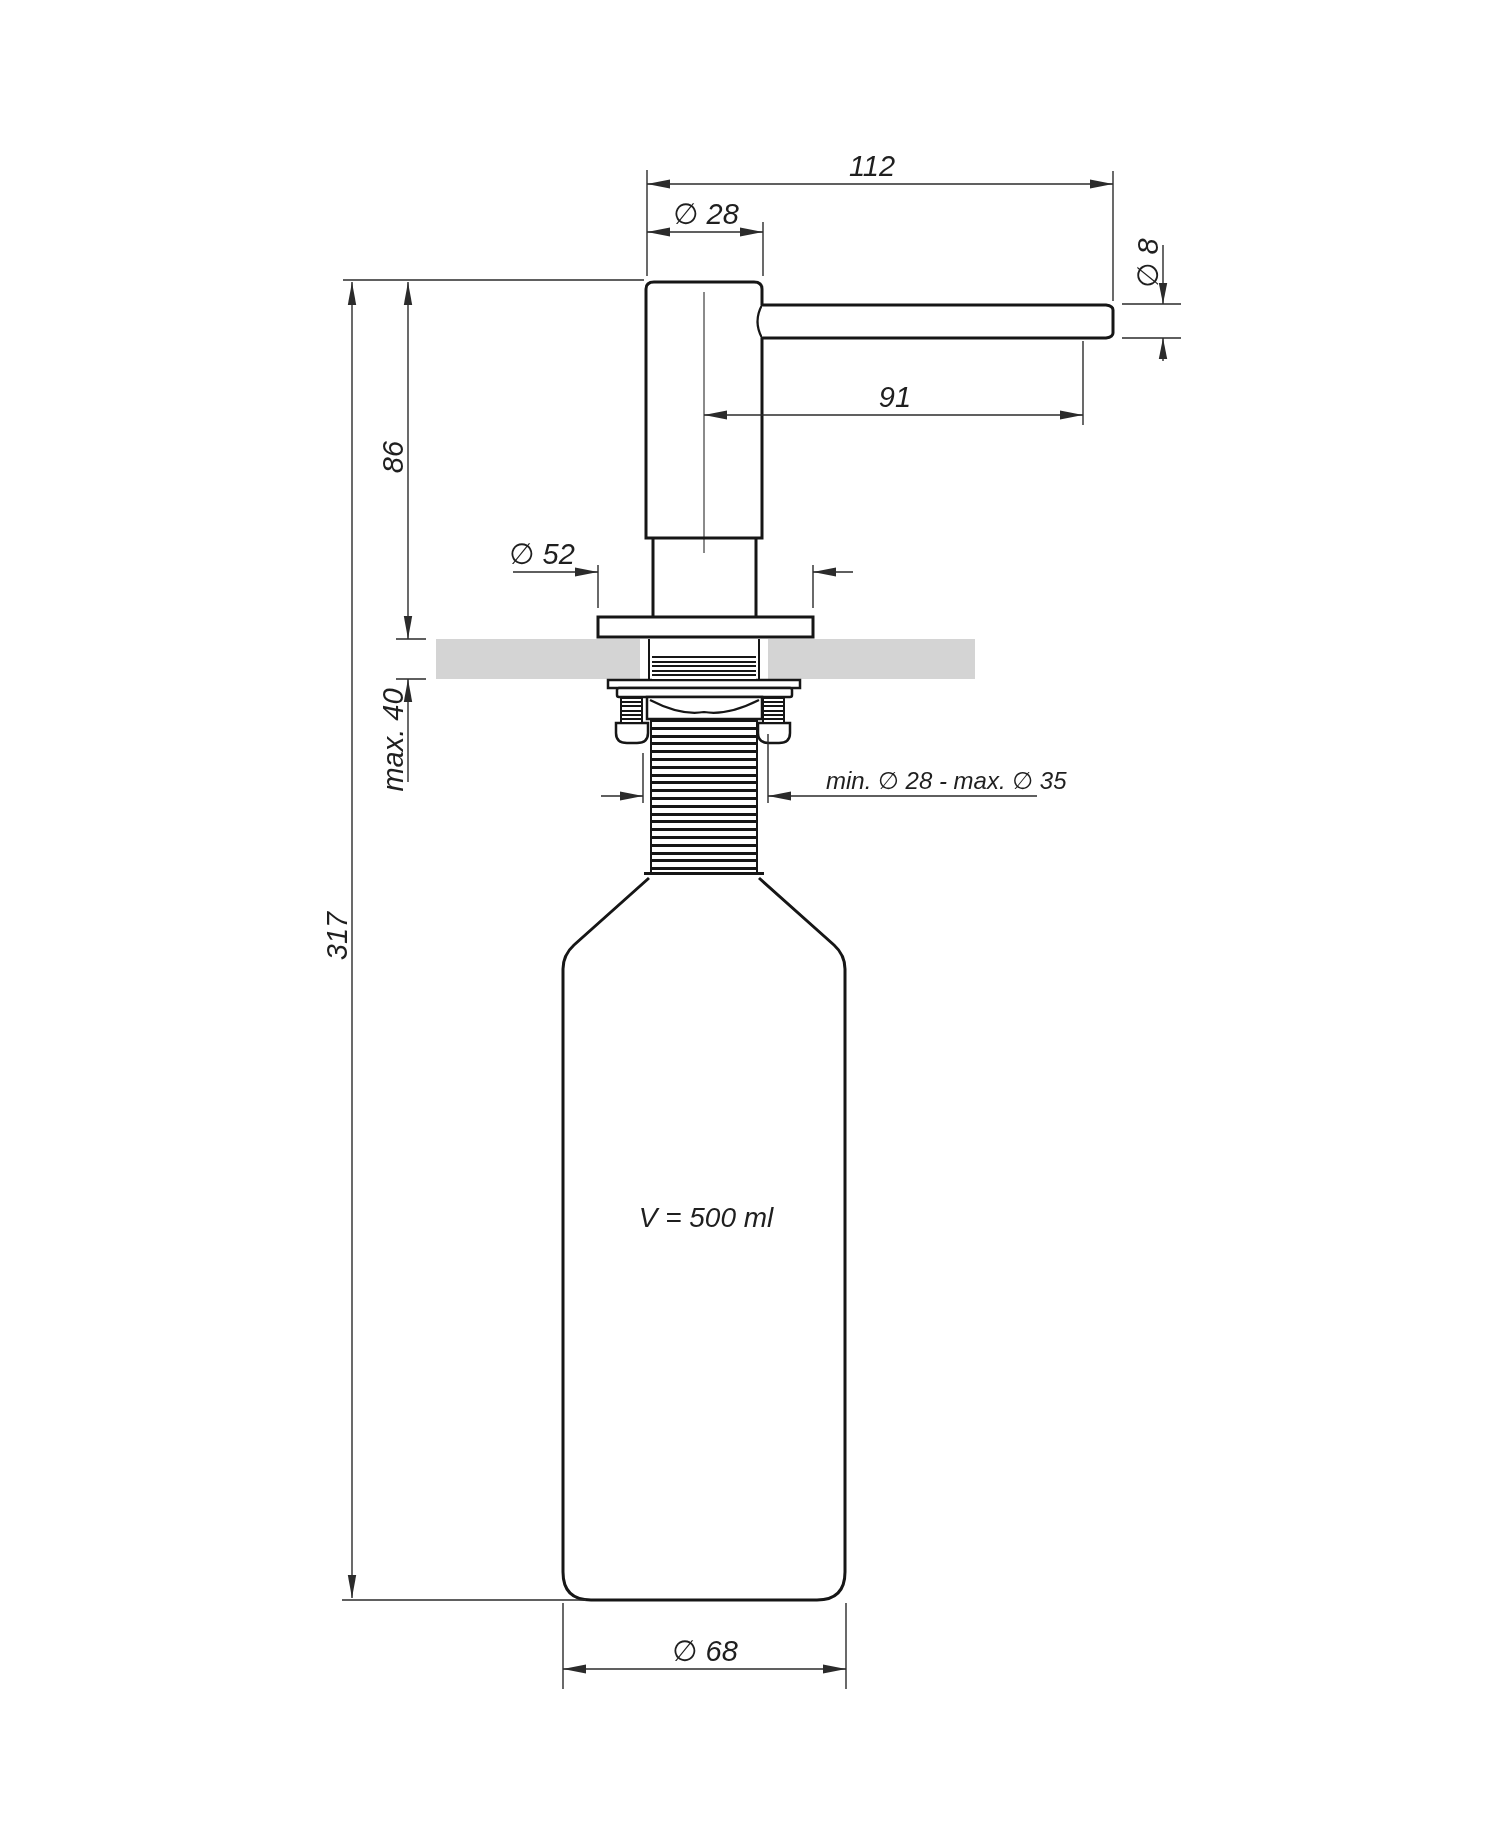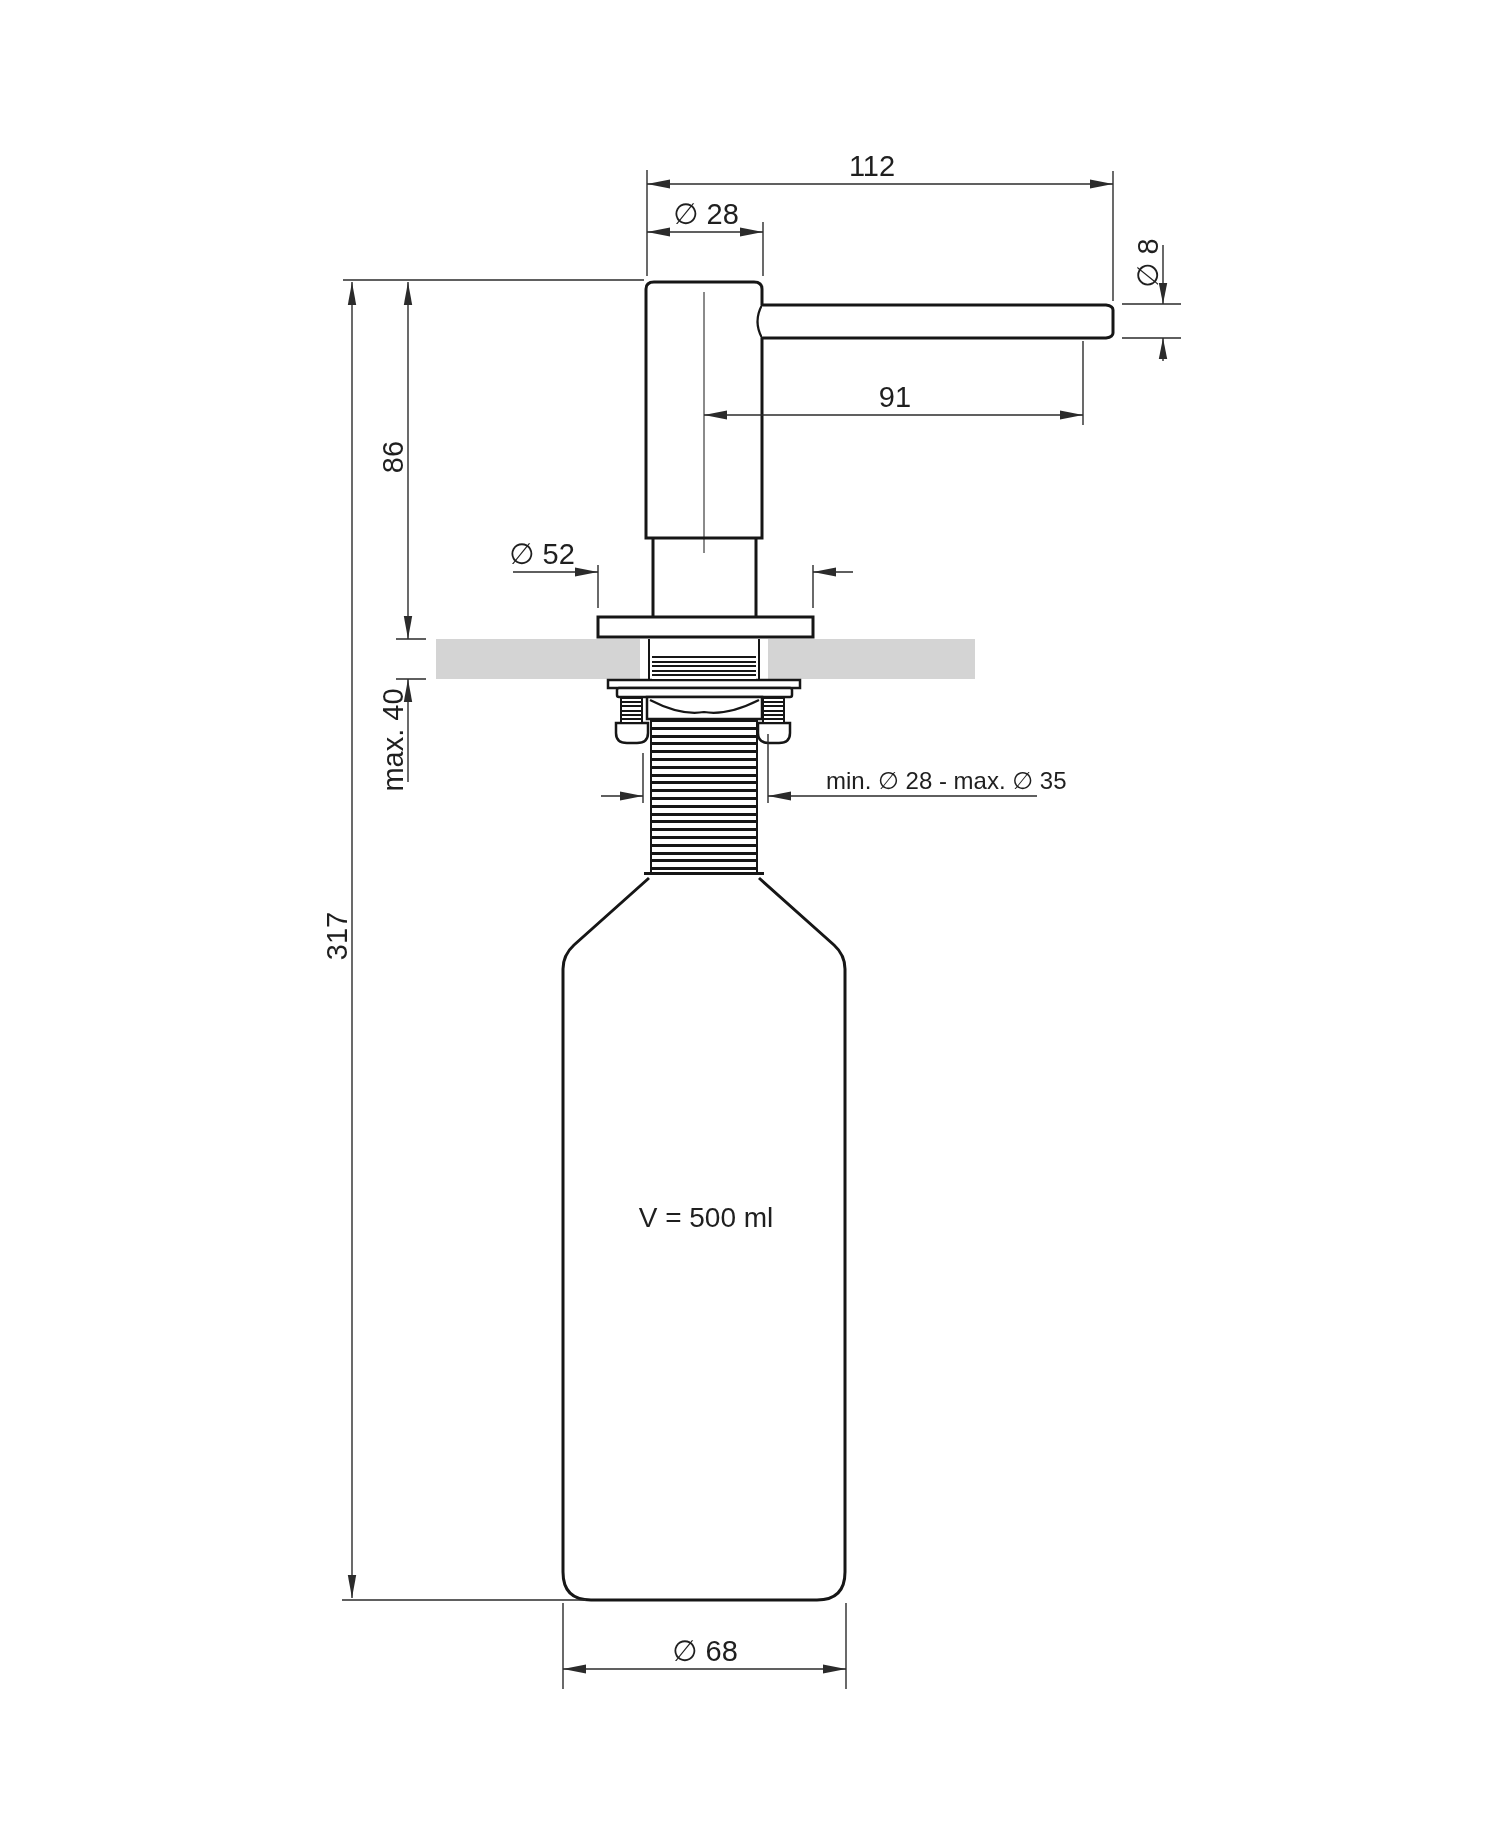--- a/index.html
+++ b/index.html
@@ -1,18 +1,19 @@
 <!DOCTYPE html>
 <html><head>
 <meta charset="utf-8">
 <style>
   html,body{margin:0;padding:0;background:#ffffff;}
   .canvas{
     position:relative;width:1500px;height:1833px;background:#ffffff;overflow:hidden;
     font-family:"Liberation Sans","DejaVu Sans",sans-serif;
+    font-style:italic;
   }
   .canvas svg{position:absolute;left:0;top:0;}
   svg text{fill:#1f1f1f;font-family:"Liberation Sans","DejaVu Sans",sans-serif;}
   .dim-text{font-size:29px;}
   .dim-text-small{font-size:24px;}
   .vol-text{font-size:28px;}
   .threads{position:absolute;box-sizing:border-box;}
   .threads-main{
     left:650px;top:719px;width:108px;height:154px;
     border-left:2.6px solid #161616;border-right:2.6px solid #161616;

